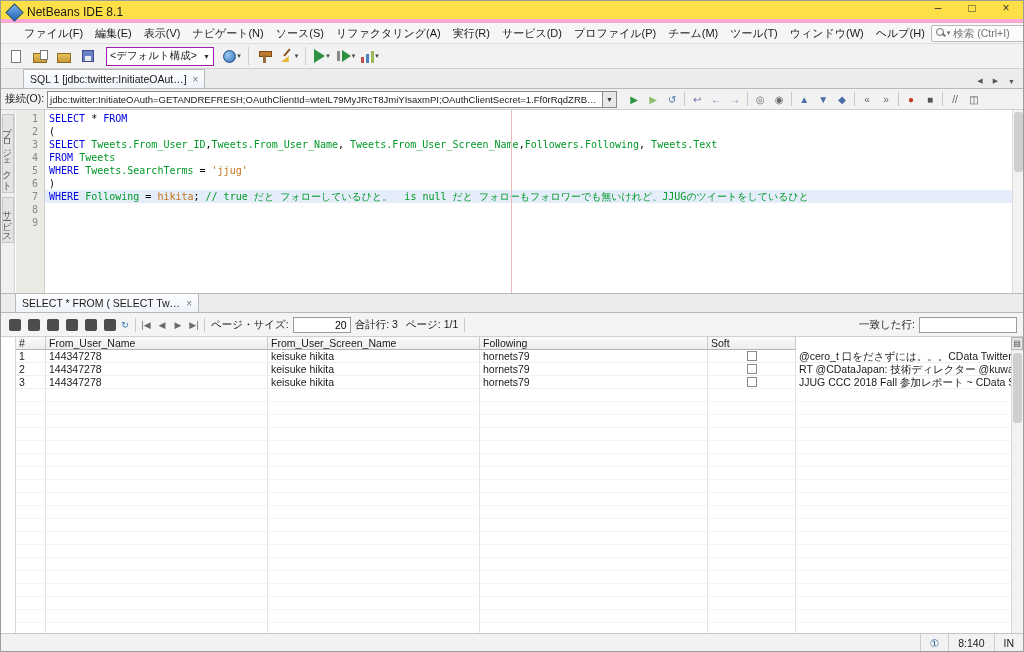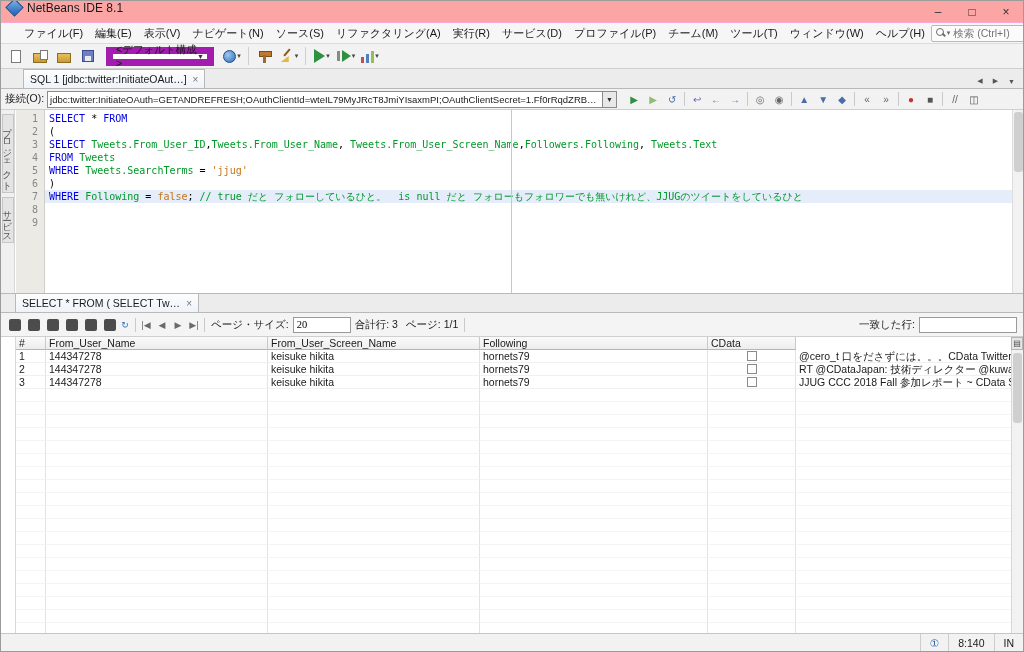--- a/index.html
+++ b/index.html
@@ -2,22 +2,22 @@
 <html style="--kw: #0000e2; --id: #009928; --str: #c47518; --cmt: #009928; --sel-line: #e4edf9;"><head>
 <meta charset="utf-8">
 <style>
   * { box-sizing: border-box; margin: 0; padding: 0; }
   html,body { width:1024px; height:652px; overflow:hidden; background:#fff;
               font-family:"Liberation Sans", sans-serif; font-size:11px; color:#1a1a1a; }
   #win { position:absolute; inset:0; width:1024px; height:652px; background:#fff;
          border:1px solid #9b9b9b; overflow:hidden; }
 
   
-  #titlebar { position:absolute; left:0; top:0; width:100%; height:22px; background:#fca5a5;
-              display:flex; align-items:flex-start; border-bottom:1px solid #f9a8d4; }
+  #titlebar { position:absolute; left:0; top:0; width:100%; height:22px; background:#fde047;
+              display:flex; align-items:flex-end; border-bottom:4px solid #f9a8d4; }
   #nb-logo { width:13px; height:13px; margin:0 6px 0 7px; background:linear-gradient(135deg,#7db2e8,#1c63b7);
              transform:rotate(45deg); border:1px solid #14497e; }
   #title-text { font-size:12px; }
   #win-controls { margin-left:auto; display:flex; height:22px; }
   .wc { width:34px; height:22px; display:flex; align-items:center; justify-content:center;
         font-size:12px; color:#333; cursor:default; }
 
   
   #menubar { position:absolute; left:0; top:22px; width:100%; height:21px; background:#f6f6f6;
              display:flex; align-items:center; border-bottom:1px solid #dcdcdc; }
@@ -34,21 +34,21 @@
   #quick-search input { border:0; outline:0; background:transparent; width:110px;
                         font-size:10.5px; color:#8a8a8a; font-family:"Liberation Sans",sans-serif; }
 
   
   #toolbar { position:absolute; left:0; top:43px; width:100%; height:25px; background:#f2f2f2;
              border-bottom:1px solid #cfcfcf; display:flex; align-items:center; padding-left:3px; }
   .tb-btn { width:24px; height:22px; display:flex; align-items:center; justify-content:center; position:relative; }
   .tb-ico { position:relative; display:inline-block; }
   .dd { font-size:7px; color:#444; margin-left:1px; }
   .tb-sep { width:1px; height:18px; background:#cfcfcf; margin:0 4px; }
-  #config-combo { width:108px; height:19px; background:#fff; border:7px solid #a21caf; margin:0 6px;
+  #config-combo { width:108px; height:19px; background:#fff; border:1px solid #a21caf; margin:0 6px;
                   display:flex; align-items:center; justify-content:space-between; padding:0 3px; font-size:10.5px; }
   .combo-arrow { font-size:7px; color:#333; }
 
   .i-page { width:10px; height:13px; background:#fff; border:1px solid #7a7a7a; }
   .i-folderpage { width:14px; height:10px; background:linear-gradient(#e8c05c,#c89838); border:1px solid #8a6d1f; margin-top:3px; position:relative; }
   .i-folderpage::after { content:""; position:absolute; right:-2px; top:-4px; width:6px; height:8px; background:#fff; border:1px solid #7a7a7a; }
   .i-folder { width:14px; height:10px; background:linear-gradient(#e8c05c,#c89838); border:1px solid #8a6d1f; margin-top:3px; }
   .i-save { width:12px; height:12px; background:#6f7fc4; border:1px solid #3c4a8c; position:relative; }
   .i-save::after { content:""; position:absolute; left:2px; top:5px; width:6px; height:5px; background:#e8eaf4; }
   .i-globe { width:13px; height:13px; border-radius:50%; background:radial-gradient(circle at 35% 35%,#9cc9f2,#2f6db3); border:1px solid #1d4d86; }
@@ -117,21 +117,21 @@
                     border-top:1px solid #b9b9b9; border-bottom:1px solid #b9b9b9; display:flex; align-items:flex-end; }
   #results-toolbar { position:absolute; left:0; top:312px; width:100%; height:24px; background:#f4f4f4;
                      border-bottom:1px solid #cfcfcf; display:flex; align-items:center; padding:0 6px; }
   #res-icons { display:flex; gap:4px; align-items:center; }
   .sq-btn { width:15px; height:15px; display:flex; align-items:center; justify-content:center; }
   .sq { width:12px; height:12px; background:#4c4c4c; border-radius:2px; }
   .nav-btn { min-width:16px; height:16px; display:flex; align-items:center; justify-content:center;
              font-size:9px; padding:0 1px; }
   .rt-label { margin:0 4px; white-space:nowrap; font-size:10.5px; }
   #page-size-input { width:58px; height:16px; border:1px solid #9a9a9a; font-size:10.5px; padding:0 3px;
-                     font-family:Liberation Serif, serif; }
+                     font-family:Liberation Sans, sans-serif;text-align:right; }
   #matched-wrap { margin-left:auto; display:flex; align-items:center; }
   #matched-input { width:98px; height:16px; border:1px solid #9a9a9a; font-size:10.5px;
                    font-family:"Liberation Sans",sans-serif; }
 
   #results-table { position:absolute; left:14px; top:336px; width:998px; bottom:18px; overflow:hidden;
                    border-left:1px solid #d7d7d7; }
   .tr { display:grid; grid-template-columns:30px 222px 212px 228px 88px 1fr; height:13px; }
   #thead .th { background:linear-gradient(#fafafa,#ededed); border-right:1px solid #c9c9c9; border-bottom:1px solid #b5b5b5;
                font-size:10.5px; padding:0 3px; white-space:nowrap; overflow:hidden; height:13px; line-height:12px; }
   .td { border-right:1px solid #e3e3e3; border-bottom:1px solid #f0f0f0; font-size:10.5px; line-height:12px;
@@ -296,21 +296,21 @@
         <div class="ln">8</div>
         <div class="ln">9</div>
       </div>
     <div id="code">
         <div class="cl"><span class="tk-kw">SELECT</span><span class="tk-pl"> * </span><span class="tk-kw">FROM</span></div>
         <div class="cl"><span class="tk-pl">(</span></div>
         <div class="cl"><span class="tk-kw">SELECT</span><span class="tk-pl"> </span><span class="tk-id">Tweets.From_User_ID</span><span class="tk-pl">,</span><span class="tk-id">Tweets.From_User_Name</span><span class="tk-pl">, </span><span class="tk-id">Tweets.From_User_Screen_Name</span><span class="tk-pl">,</span><span class="tk-id">Followers.Following</span><span class="tk-pl">, </span><span class="tk-id">Tweets.Text</span></div>
         <div class="cl"><span class="tk-kw">FROM</span><span class="tk-pl"> </span><span class="tk-id">Tweets</span></div>
         <div class="cl"><span class="tk-kw">WHERE</span><span class="tk-pl"> </span><span class="tk-id">Tweets.SearchTerms</span><span class="tk-pl"> = </span><span class="tk-str">'jjug'</span></div>
         <div class="cl"><span class="tk-pl">)</span></div>
-        <div class="cl active"><span class="tk-kw">WHERE</span><span class="tk-pl"> </span><span class="tk-id">Following</span><span class="tk-pl"> = </span><span class="tk-str">false</span><span class="tk-pl">; </span><span class="tk-cmt">// true だと フォローしているひと。  is null だと フォローもフォロワーでも無いけれど、JJUGのツイートをしているひと</span></div>
+        <div class="cl active"><span class="tk-kw">WHERE</span><span class="tk-pl"> </span><span class="tk-id">Following</span><span class="tk-pl"> = </span><span class="tk-str">hikita</span><span class="tk-pl">; </span><span class="tk-cmt">// true だと フォローしているひと。  is null だと フォローもフォロワーでも無いけれど、JJUGのツイートをしているひと</span></div>
         <div class="cl"></div>
       </div>
     <div id="margin-line"></div>
     <div id="editor-scroll">
         <div class="thumb"></div>
       </div>
   </div>
 
   <div id="results-tabbar">
     <div class="tab">
@@ -359,21 +359,21 @@
       <input id="matched-input" style="">
     </div>
   </div>
 
   <div id="results-table">
     <div class="tr" id="thead">
         <div class="th">#</div>
         <div class="th">From_User_Name</div>
         <div class="th">From_User_Screen_Name</div>
         <div class="th">Following</div>
-        <div class="th">CData</div>
+        <div class="th">Soft</div>
       </div>
     <div id="tbody">
         <div class="tr">
           <div class="td">1</div>
           <div class="td">144347278</div>
           <div class="td">keisuke hikita</div>
           <div class="td">hornets79</div>
           <div class="td">
             <span class="cb"></span>
           </div>

